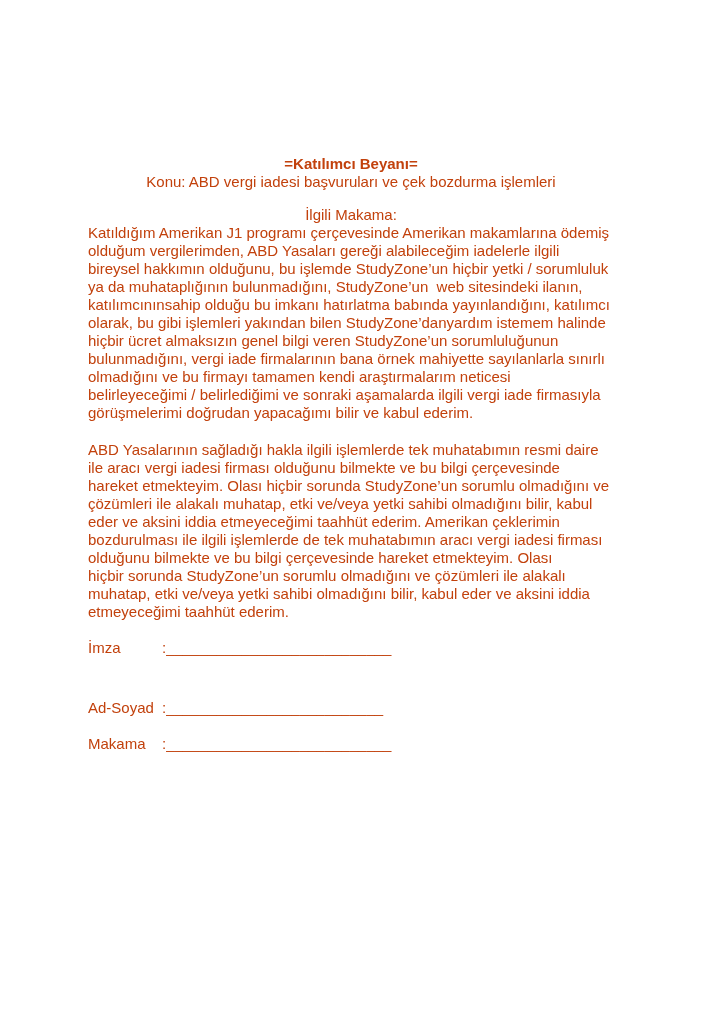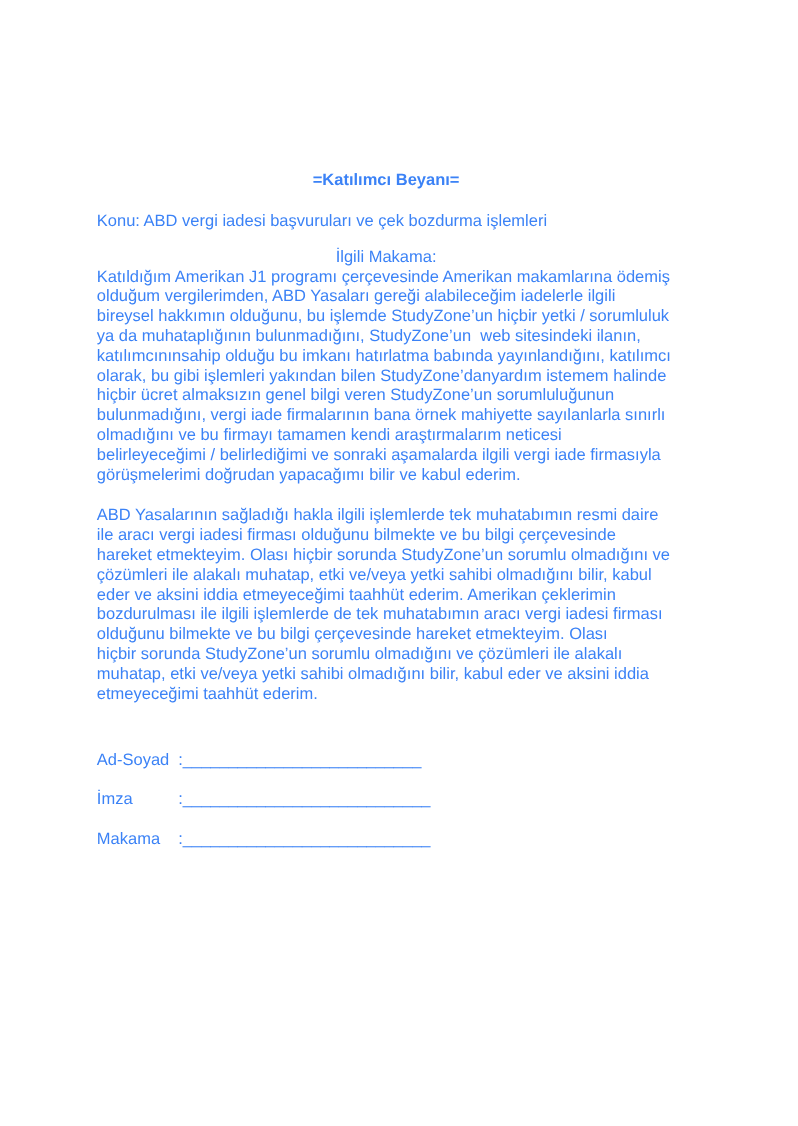--- a/index.html
+++ b/index.html
@@ -5,39 +5,39 @@
   html, body {
     margin: 0;
     padding: 0;
     background: #ffffff;
   }
   .page {
     position: relative;
     width: 725px;
     height: 1024px;
     background: #ffffff;
-    color: #3b82f6;
+    color: #c2410c;
     font-family: "Liberation Sans", "DejaVu Sans", sans-serif;
     font-size: 15px;
     line-height: 18px;
     overflow: hidden;
     border-radius: 26px;
   }
   .content {
     box-sizing: border-box;
     margin-left: 88px;
     width: 526px;
     padding-top: 155px;
   }
   .title {
     text-align: center;
     font-weight: 700;
   }
   .subject {
-    margin-top: 19px;
+    text-align: center;
   }
   .salutation {
     margin-top: 15px;
     text-align: center;
   }
   .para {
     white-space: pre-wrap;
   }
   .para.second {
     margin-top: 19px;
@@ -82,20 +82,20 @@
 ile aracı vergi iadesi firması olduğunu bilmekte ve bu bilgi çerçevesinde
 hareket etmekteyim. Olası hiçbir sorunda StudyZone’un sorumlu olmadığını ve
 çözümleri ile alakalı muhatap, etki ve/veya yetki sahibi olmadığını bilir, kabul
 eder ve aksini iddia etmeyeceğimi taahhüt ederim. Amerikan çeklerimin
 bozdurulması ile ilgili işlemlerde de tek muhatabımın aracı vergi iadesi firması
 olduğunu bilmekte ve bu bilgi çerçevesinde hareket etmekteyim. Olası
 hiçbir sorunda StudyZone’un sorumlu olmadığını ve çözümleri ile alakalı
 muhatap, etki ve/veya yetki sahibi olmadığını bilir, kabul eder ve aksini iddia
 etmeyeceğimi taahhüt ederim.</div>
 
+    <div class="sig-row"><span class="sig-label">İmza</span><span class="sig-line">:___________________________</span></div>
+
     <div class="sig-row first"><span class="sig-label">Ad-Soyad</span><span class="sig-line">:__________________________</span></div>
-
-    <div class="sig-row"><span class="sig-label">İmza</span><span class="sig-line">:___________________________</span></div>
 
     <div class="sig-row"><span class="sig-label">Makama</span><span class="sig-line">:___________________________</span></div>
 
   </div>
 </div>
 
 </body></html>

